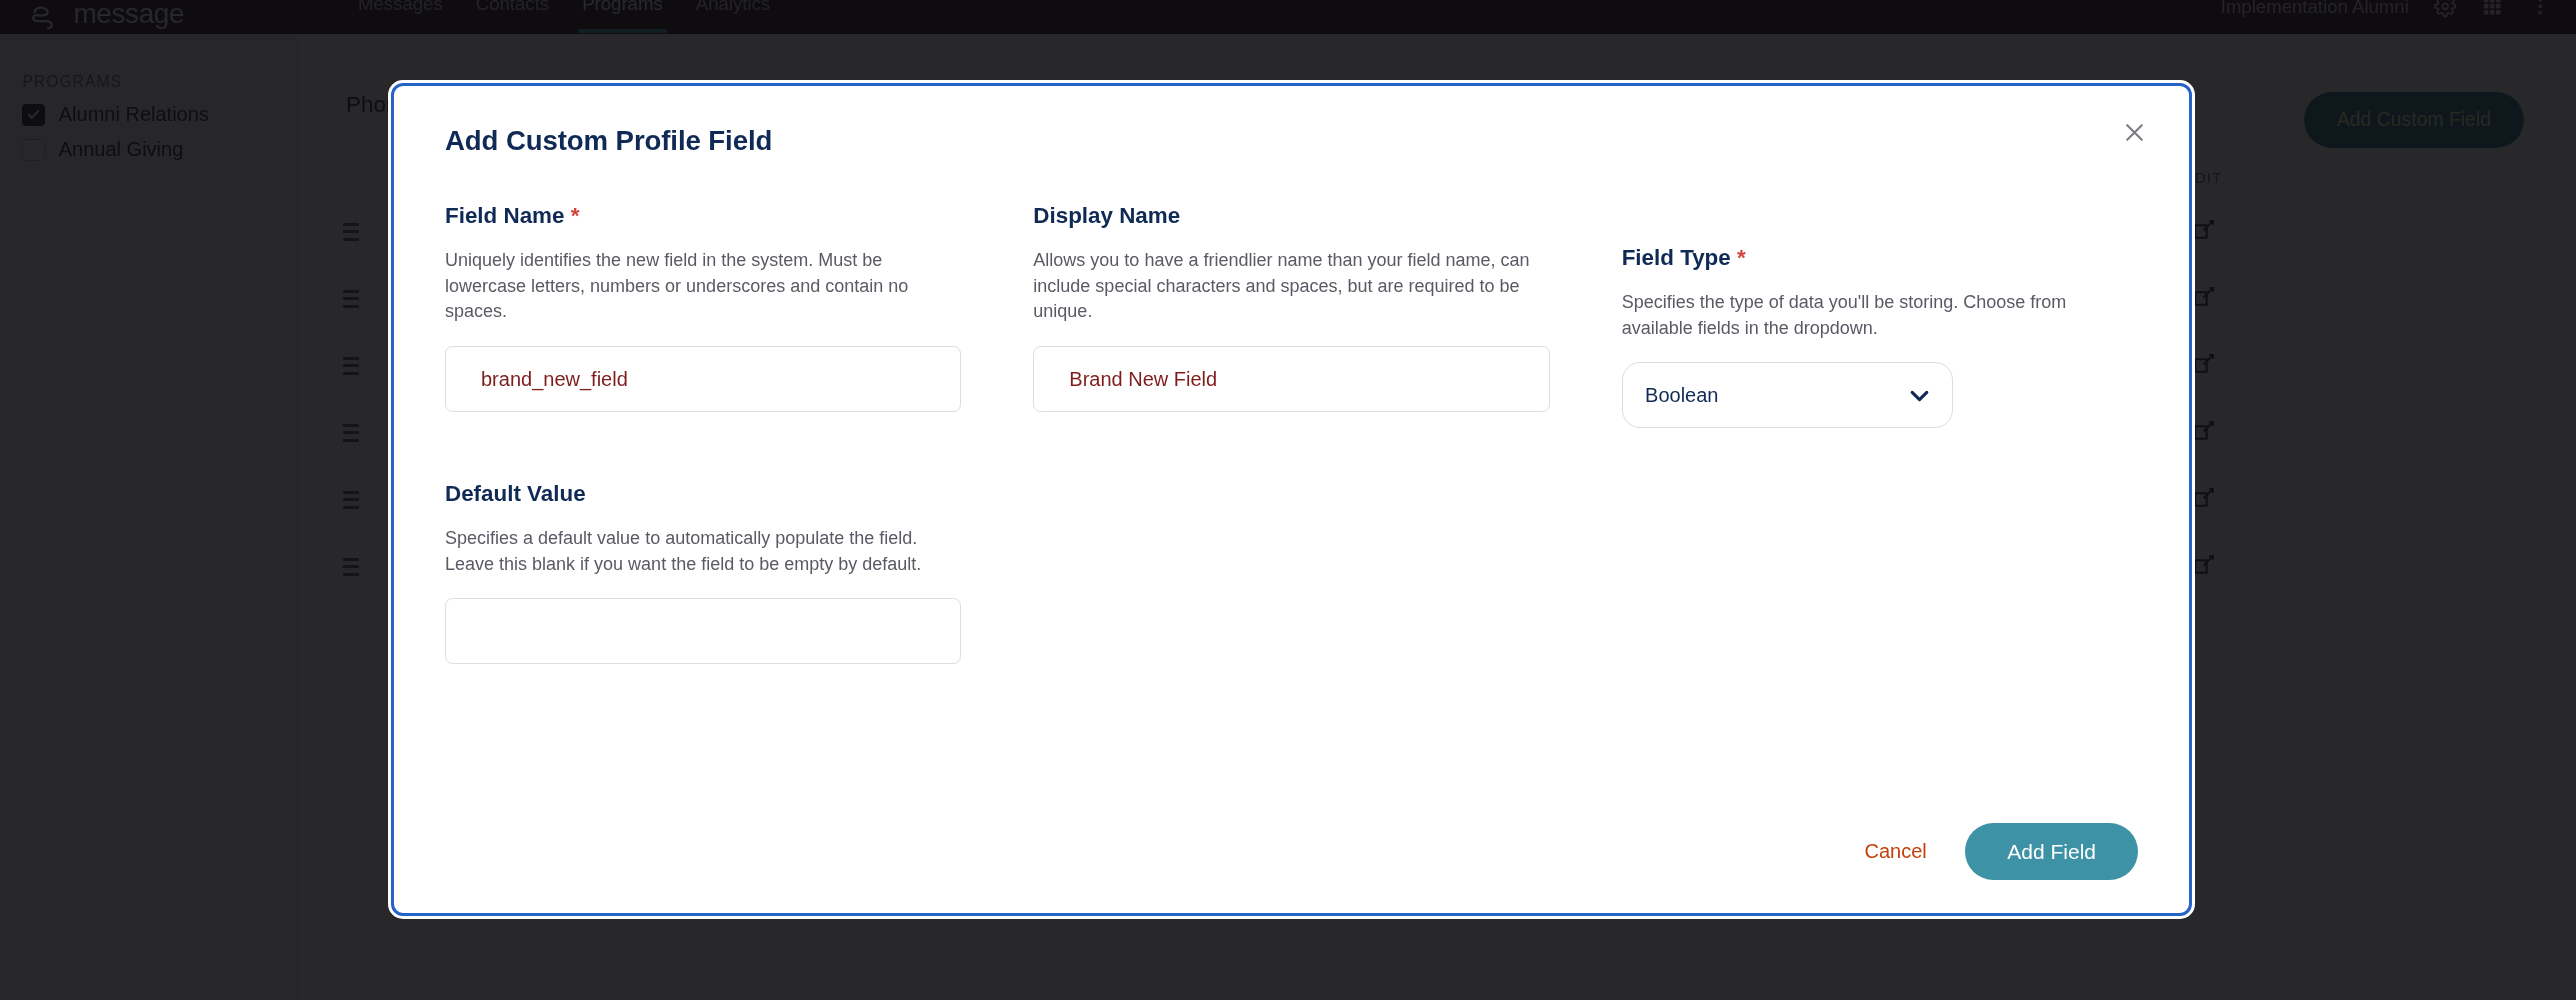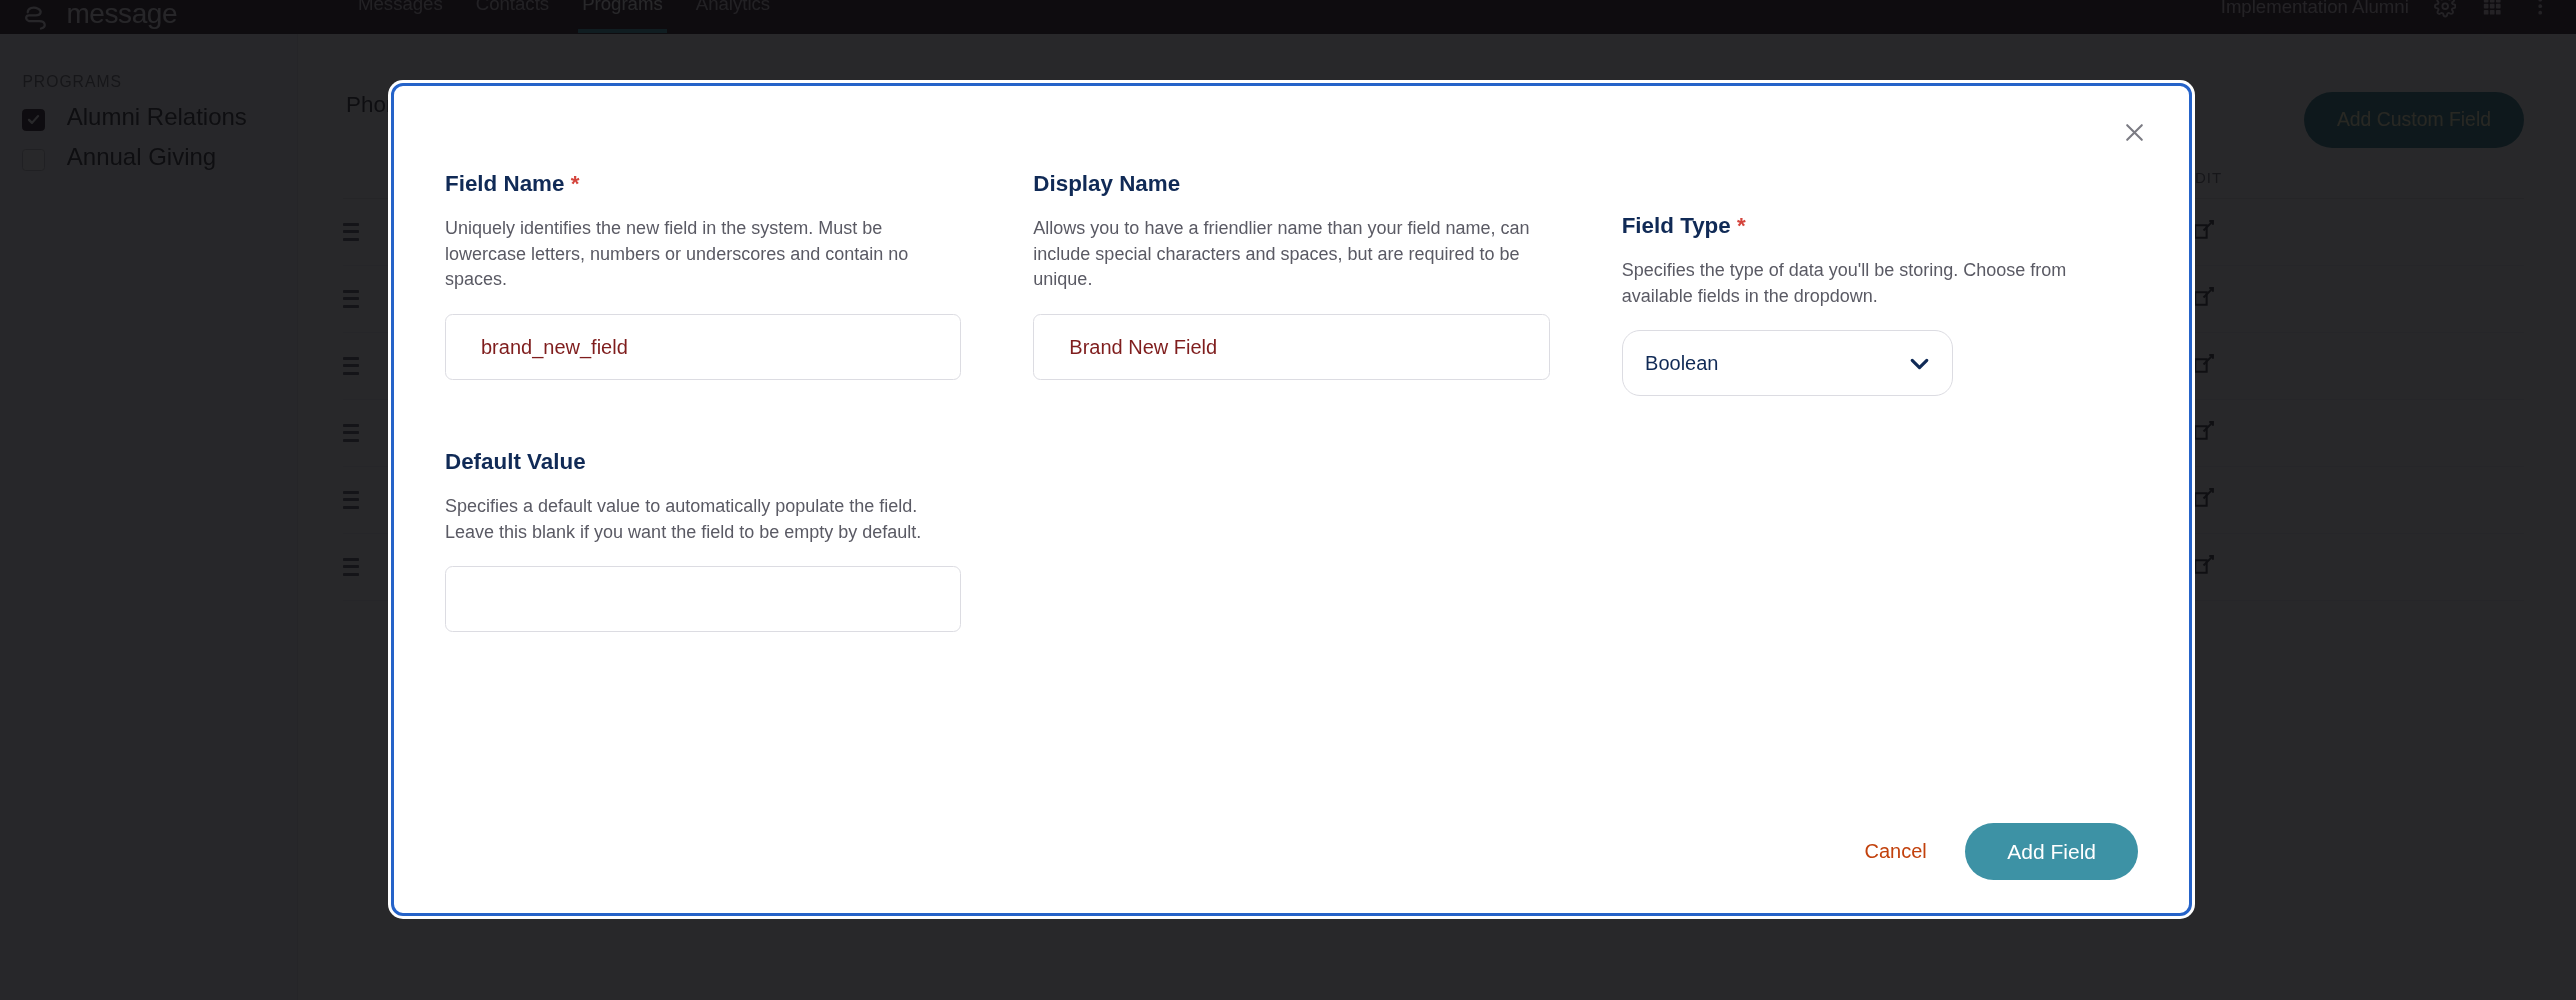--- a/index.html
+++ b/index.html
@@ -16,21 +16,21 @@
     background: #ffffff;
   }
 
   .topbar {
     position: absolute; top: 0; left: 0; right: 0; height: 34px;
     background: #2b1a26;
     display: flex; align-items: center;
   }
   .brand {
     display: flex; align-items: center; gap: 10.4px;
-    padding-left: 23px; width: 313px;
+    padding-left: 30px; width: 313px;
   }
   .brand-logo { width: 33px; height: 25px; }
   .brand-name {
     font-size: 28px; font-weight: 400; color: #f2eef1;
     letter-spacing: -0.4px; line-height: 1;
     position: relative; top: -3px;
   }
   .topnav { display: flex; gap: 33px; margin-left: 45px; }
   .topnav-item {
     font-size: 18.6px; color: #cfc6cd; line-height: 1;
@@ -51,22 +51,22 @@
   
   .sidebar {
     position: absolute; top: 34px; left: 0; width: 298px; bottom: 0;
     background: #f7f7f8; border-right: 0.7px solid #e6e6e8;
   }
   .sidebar-head {
     font-size: 15.7px; letter-spacing: 1px; color: #6b6b74;
     padding: 39px 0 0 22.4px; font-weight: 400;
   }
   .side-item {
-    display: flex; align-items: flex-end; gap: 22px;
-    padding: 12px 0 0 22.4px; font-size: 24px; color: #2c2c35;
+    display: flex; align-items: flex-end; gap: 14px;
+    padding: 12px 0 0 22.4px; font-size: 20px; color: #2c2c35;
   }
   .cbox {
     width: 22.4px; height: 22.4px; border-radius: 3.7px;
     border: 1.5px solid #b9b9c2; background: #ffffff;
     display: flex; align-items: center; justify-content: center;
     flex: 0 0 auto;
   }
   .cbox.checked { background: #2d1c2a; border-color: #2d1c2a; }
   .cbox.checked svg { width: 15px; height: 15px; }
 
@@ -424,20 +424,21 @@
 <div id="overlay"></div>
 
 <div id="modal" role="dialog">
 
   <button class="modal-close">
     <svg viewBox="0 0 24 24" width="25" height="25" fill="none" stroke="#7b7b83" stroke-width="2" stroke-linecap="round">
       <path d="M5 5 L19 19 M19 5 L5 19"></path>
     </svg>
   </button>
 
+  <div class="modal-title">Add Custom Profile Field</div>
 
   <div class="grid">
 
     <div class="field">
       <div class="field-label">
         <span>Field Name</span>
         <span class="req-star">*</span>
       </div>
       <div class="field-help">Uniquely identifies the new field in the system. Must be lowercase letters, numbers or underscores and contain no spaces.</div>
       <input class="text-input" type="text" value="brand_new_field" style="">

